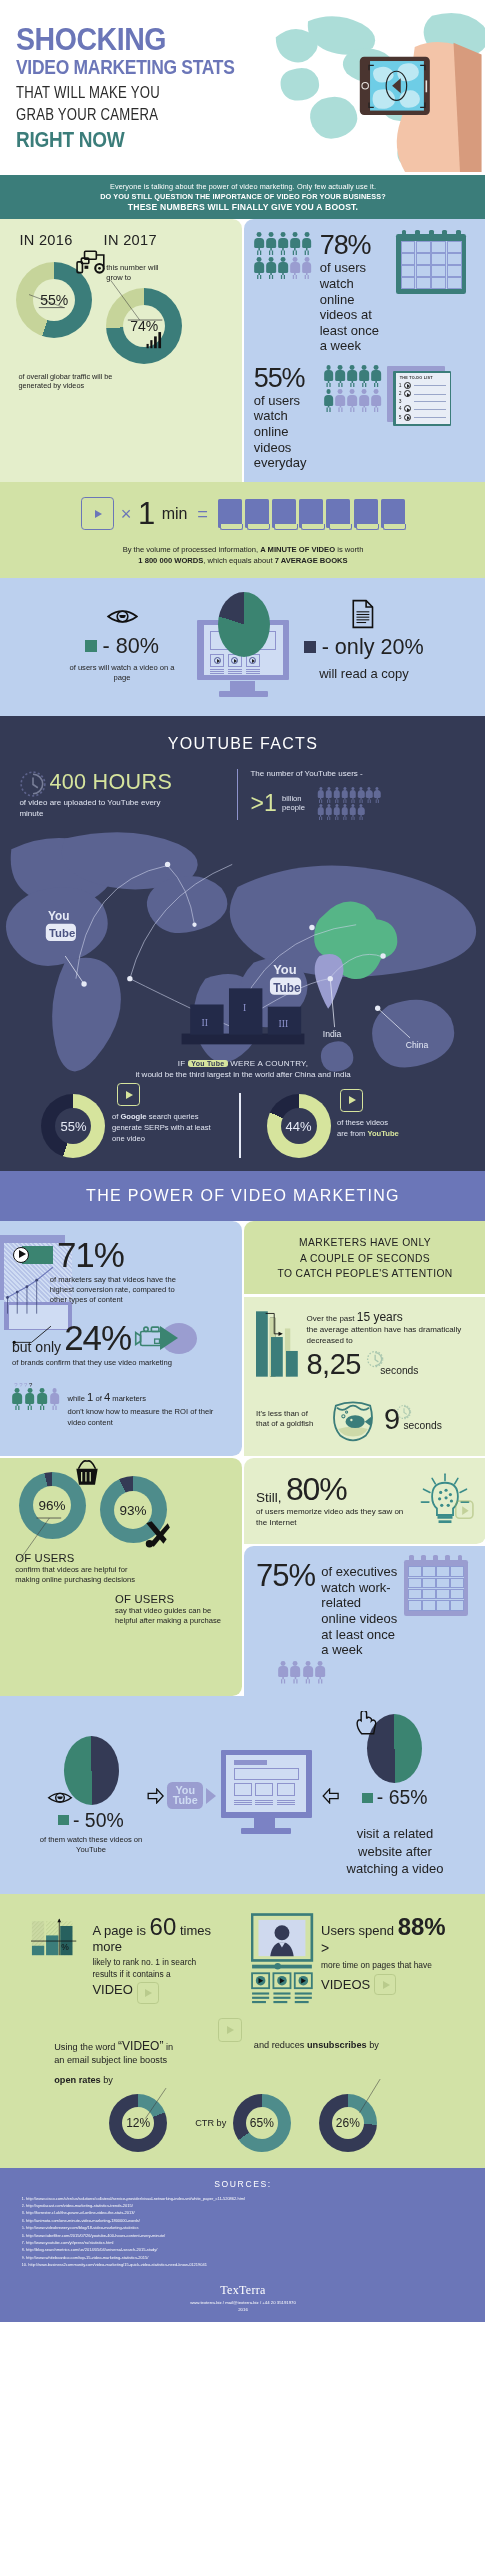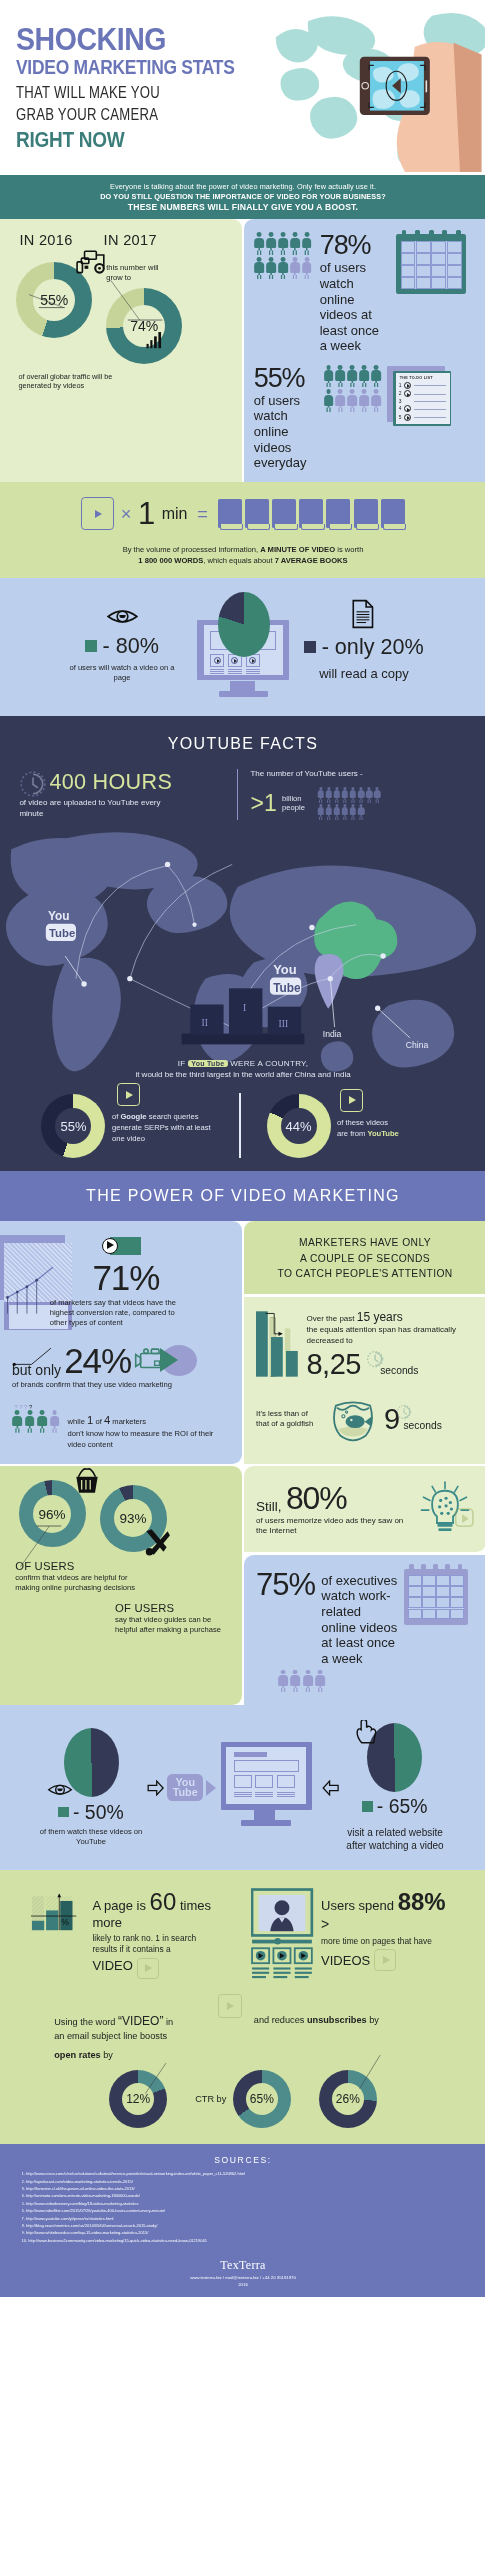--- a/index.html
+++ b/index.html
@@ -754,21 +754,21 @@
             <line x1="62" y1="92" x2="62" y2="30"></line>
           <polyline points="8,62 26,52 44,42 62,30 92,6" stroke="#6b76b8" stroke-width="2"></polyline>
         </g>
         <circle cx="8" cy="62" r="2.6" fill="#3f4878"></circle>
           <circle cx="26" cy="52" r="2.6" fill="#3f4878"></circle>
         <circle cx="44" cy="42" r="2.6" fill="#3f4878"></circle>
           <circle cx="62" cy="30" r="2.6" fill="#3f4878"></circle>
       </svg>
 
       <div style="position:relative;z-index:2;padding-left:9.7px;">
-        <div style="display:flex;align-items:center;gap:4.3px;flex-direction:column;">
+        <div style="display:flex;align-items:center;gap:4.3px;">
           <span style="width:31px;height:18.3px;background:#3b8471;display:inline-block;position:relative;">
             <span style="position:absolute;left:-8.6px;top:1.1px;width:16px;height:16px;border:1.3px solid #111;border-radius:50%;background:#fff;"></span>
             <span style="position:absolute;left:-3.2px;top:4.3px;border-left:7px solid #111;border-top:4.9px solid transparent;border-bottom:4.9px solid transparent;"></span>
           </span>
           <span class="big" style="font-size:35px;">71%</span>
         </div>
         <div class="sm" style="font-size:7.6px;width:135px;margin-top:3.2px;margin-left:28px;">of marketers say that videos have the highest conversion rate, compared to other types of content</div>
       </div>
 
       <div style="position:relative;margin-top:15px;">
@@ -856,21 +856,21 @@
             <rect x="28" y="52" width="22" height="74" fill="#3b7d7a"></rect>
             <rect x="54" y="36" width="10" height="90" fill="#cdd9a8"></rect>
             <rect x="56" y="78" width="22" height="48" fill="#3b7d7a"></rect>
             <path d="M18,8 h16 v38 h12" fill="none" stroke="#111" stroke-width="1.6"></path>
             <path d="M42,42 l8,4 l-8,4z" fill="#111"></path>
           </svg>
           <div style="flex:1;">
             <div style="font-size:8px;line-height:1.35;">
               <span>Over the past</span>
               <span style="font-size:12px;">15 years</span>
-              <span style="display:block;">the equals attention span has dramatically decreased to</span>
+              <span style="display:block;">the average attention have has dramatically decreased to</span>
             </div>
             <div style="display:flex;align-items:flex-end;gap:3.2px;margin-top:1.1px;position:relative;">
               <span style="font-size:29px;font-weight:300;letter-spacing:-0.5px;">8,25</span>
               <svg width="18.3" height="18.3" viewBox="0 0 34 34" style="position:absolute;left:60px;top:2.2px;opacity:.35;">
                 <circle cx="17" cy="17" r="14" fill="none" stroke="#3b7d7a" stroke-width="2.4" stroke-dasharray="3 3"></circle>
                 <path d="M17,5 a12,12 0 0 1 0,24" fill="none" stroke="#3b7d7a" stroke-width="2.4"></path>
                 <path d="M17,9 v9 l6,4" fill="none" stroke="#3b7d7a" stroke-width="2.4"></path>
               </svg>
               <span style="font-size:10.3px;margin-bottom:4.3px;margin-left:16px;">seconds</span>
             </div>
@@ -1120,21 +1120,21 @@
         <div style="width:103px;text-align:center;position:relative;">
           <div style="width:55px;height:69px;border-radius:50%;margin:0 auto 3.2px;
                       background:conic-gradient(#3b8471 0 50%, #343a55 50% 100%);"></div>
           <svg width="23" height="25" viewBox="0 0 42 46" style="position:absolute;left:10.8px;top:-3.2px;">
             <path d="M14,42 q-10,-12 -8,-22 q2,-6 7,-2 v-14 q0,-5 5,-5 q5,0 5,5 v10 q2,-4 6,-2 q4,2 3,6 q3,-3 6,0 q3,3 1,8 l-3,16z" fill="none" stroke="#111" stroke-width="2.6"></path>
           </svg>
           <div style="display:flex;align-items:center;justify-content:center;gap:4px;">
             <span style="width:10.3px;height:10.3px;background:#3b8471;display:inline-block;"></span>
             <span style="font-size:19.4px;font-weight:300;">- 65%</span>
           </div>
-          <div class="sm" style="margin-top:8px;font-size:10px;">visit a related website after watching a video</div>
+          <div class="sm" style="margin-top:16px;font-size:13px;">visit a related website after watching a video</div>
         </div>
       </div>
     </div>
   </div>
 
   <div class="c-lgreen" style="padding:18.3px 0 16px;">
     <div style="display:flex;justify-content:center;gap:26px;">
 
       <div style="display:flex;gap:5.4px;width:194px;">
         <svg width="65" height="58" viewBox="0 0 120 108">

